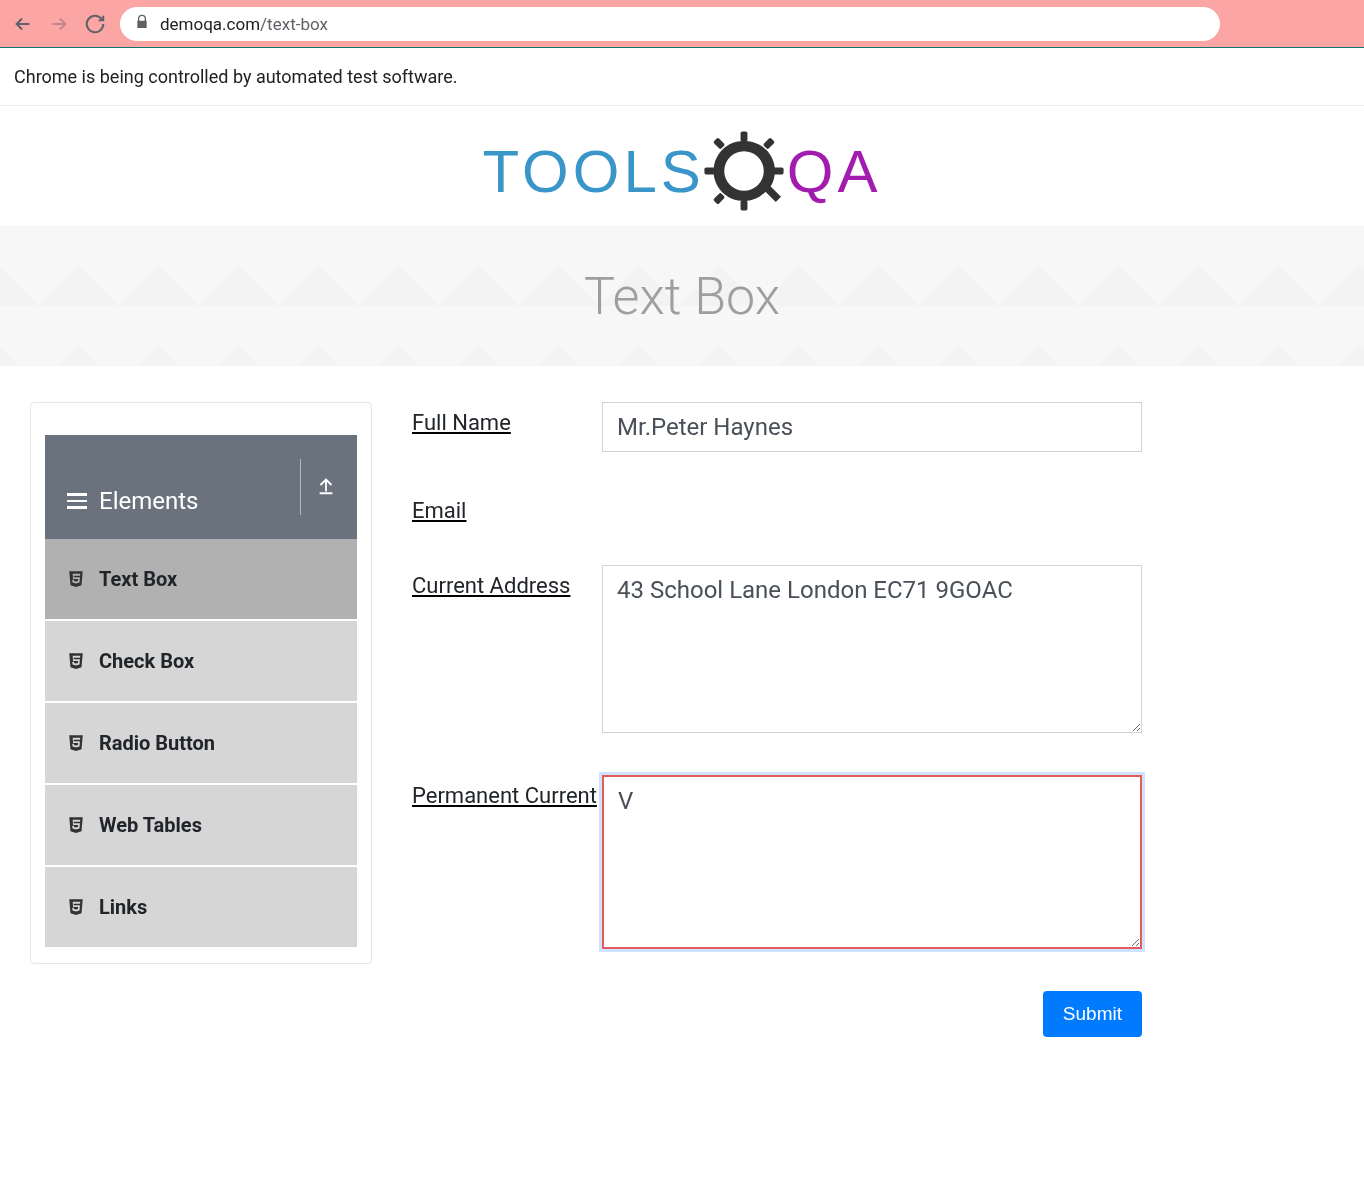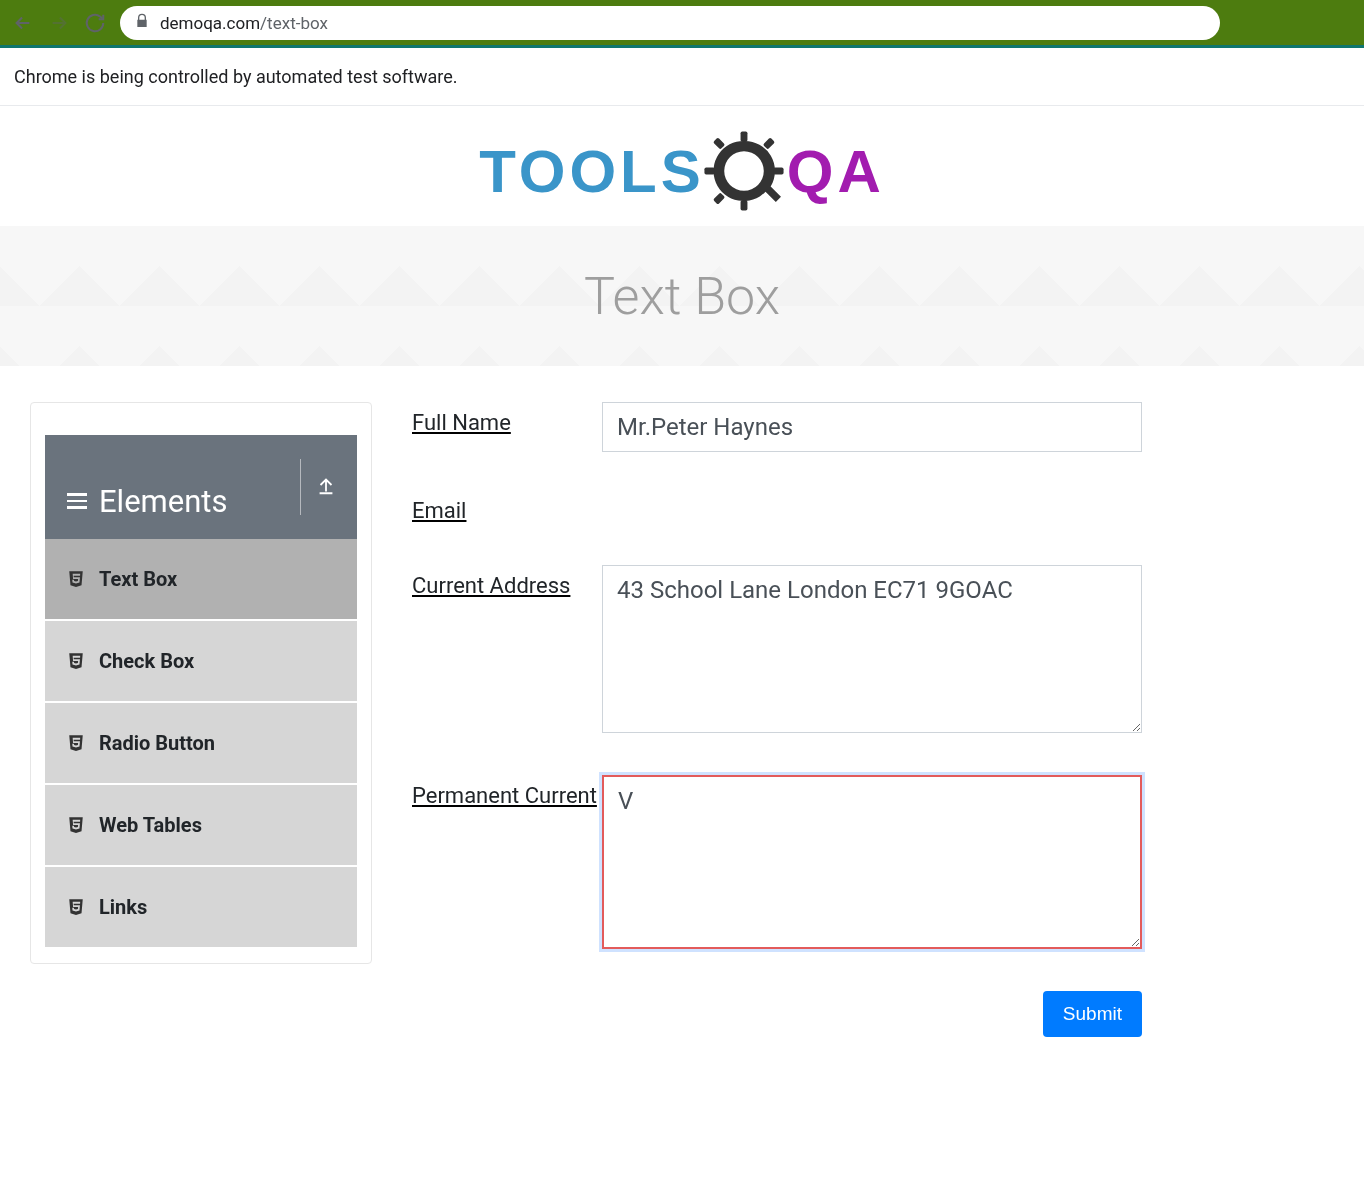--- a/index.html
+++ b/index.html
@@ -1,50 +1,50 @@
 <!DOCTYPE html>
 <html><head>
 <meta charset="utf-8">
 <style>
 * { margin: 0; padding: 0; box-sizing: border-box; }
 body { font-family: -apple-system, BlinkMacSystemFont, "Segoe UI", Roboto, sans-serif; background: #fff; width: 1364px; }
 
 
-.browser-bar { height: 48px; background: #4d7c0f; display: flex; align-items: center; padding: 0 12px; gap: 14px; border-bottom: 3px solid #0f766e; }
+.browser-bar { height: 48px; background: #fca5a5; display: flex; align-items: center; padding: 0 12px; gap: 14px; border-bottom: 1px solid #0f766e; }
 .nav-icon { color: #5f6368; cursor: pointer; display: flex; align-items: center; }
 .nav-icon.disabled { opacity: 0.4; }
 .url-bar { flex: 1; background: #fff; border-radius: 18px; height: 34px; display: flex; align-items: center; padding: 0 14px; gap: 10px; color: #202124; font-size: 17px; max-width: 1100px; }
 .url-bar .lock { color: #5f6368; }
 .url-host { color: #202124; }
 .url-path { color: #5f6368; }
 
 .automation-banner { height: 58px; display: flex; align-items: center; padding: 16px 14px; font-size: 18px; color: #202124; border-bottom: 1px solid #e8eaed; }
 
 
 .logo-area { display: flex; justify-content: center; padding: 22px 0 12px; }
 .logo { display: flex; align-items: center; gap: 0; }
-.logo-text { font-family: Arial, sans-serif; font-size: 60px; font-weight: 700; letter-spacing: 4px; color: #3a95c9; }
+.logo-text { font-family: Arial, sans-serif; font-size: 60px; font-weight: 400; letter-spacing: 4px; color: #3a95c9; }
 .logo-icon { color: #333; display: flex; align-items: center; margin-left: -4px; }
 
 
 .banner { height: 140px; background: #f7f7f7; display: flex; align-items: center; justify-content: center; position: relative; overflow: hidden; }
 .banner-pattern { position:absolute; inset:0; background-image:
   linear-gradient(45deg, #eee 25%, transparent 25%),
   linear-gradient(-45deg, #eee 25%, transparent 25%);
   background-size: 80px 80px; opacity: .4; }
 .banner h1 { font-size: 52px; font-weight: 300; color: #9e9e9e; position: relative; }
 
 
 .content { display: flex; padding: 36px 30px 0 30px; gap: 40px; align-items: flex-start; }
 
 
 .sidebar { width: 342px; border: 1px solid #e6e6e6; border-radius: 4px; overflow: hidden; }
 .sidebar-pad { padding: 32px 14px 14px; }
 .sidebar-header { background: #6a737d; color: #fff; display: flex; align-items: center; justify-content: space-between; height: 104px; padding: 0 20px 0 22px; }
-.sidebar-header-left { display: flex; align-items: center; gap: 12px; font-size: 31px; margin-top: 28px; }
+.sidebar-header-left { display: flex; align-items: center; gap: 12px; font-size: 24px; margin-top: 28px; }
 .sidebar-header .divider { width: 1px; height: 56px; background: rgba(255,255,255,.5); margin-right: 14px; }
 .sidebar-header-right { display: flex; align-items: center; }
 .sidebar-item { background: #d6d6d6; height: 82px; display: flex; align-items: center; padding: 0 22px; gap: 14px; font-size: 20px; font-weight: 700; color: #212529; border-bottom: 2px solid #fff; cursor: pointer; }
 .sidebar-item.active { background: #b1b1b1; }
 .sidebar-item svg { flex-shrink: 0; }
 
 
 .form { flex: 1; max-width: 730px; }
 .form-row { display: flex; margin-bottom: 38px; align-items: flex-start; text-decoration: underline; }
 .form-label { width: 190px; font-size: 22px; color: #212529; padding-top: 6px; line-height: 1.4; }

